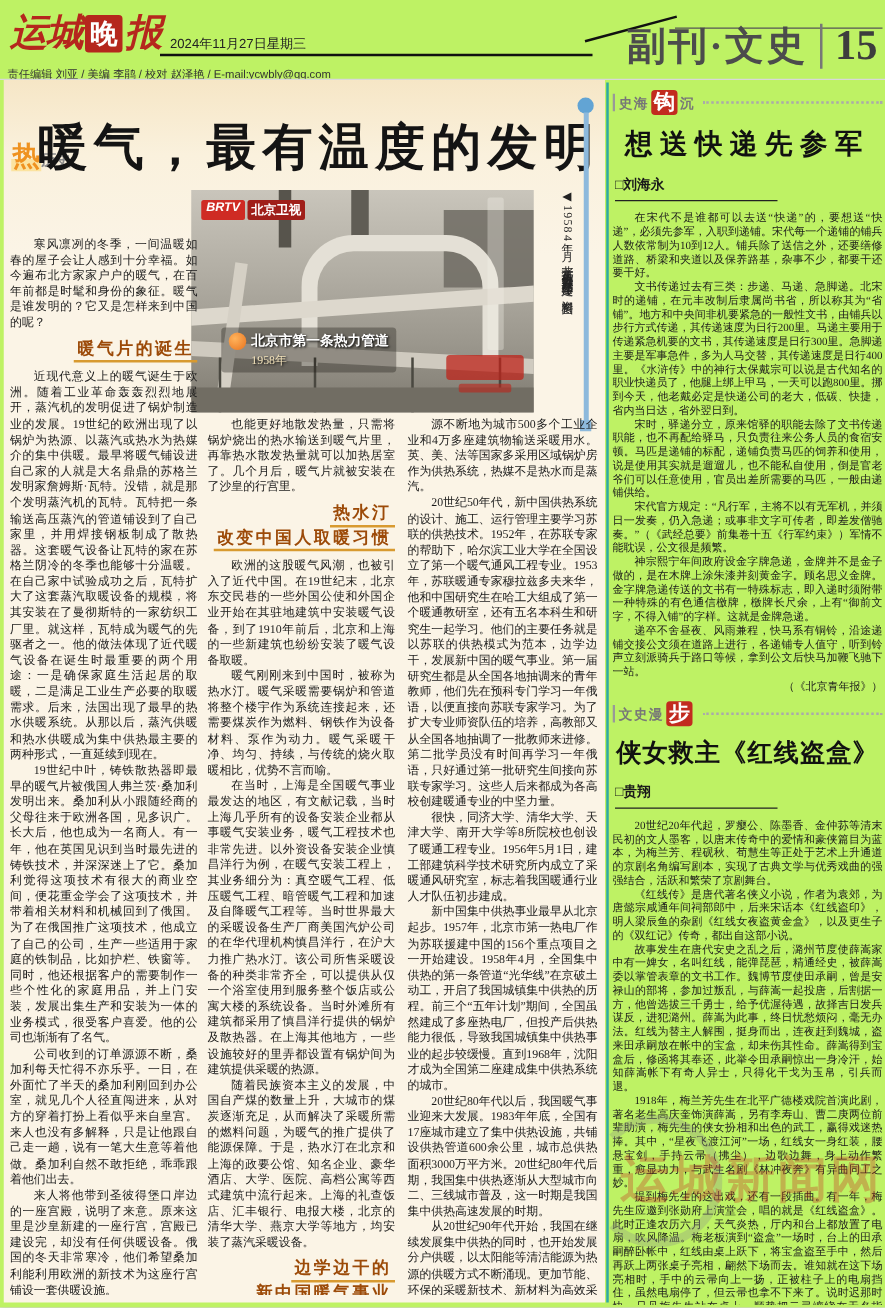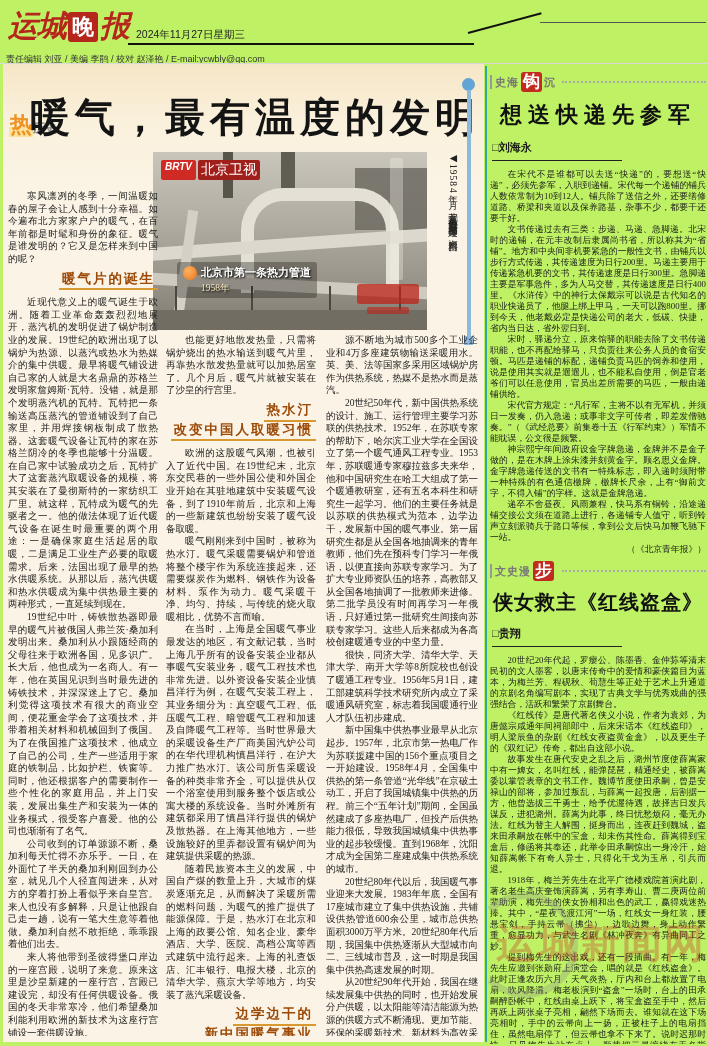--- a/index.html
+++ b/index.html
@@ -45,21 +45,21 @@
         border-bottom:none;border-radius:42px 42px 0 0;}
   .pipeh1{position:absolute;left:-12px;top:86px;width:300px;height:13px;background:#ddd8cd;
           border-radius:7px;transform:rotate(-4deg);}
   .pipeh2{position:absolute;left:-12px;top:128px;width:300px;height:12px;background:#cfcabf;
           border-radius:6px;transform:rotate(3deg);}
   .pipev{position:absolute;left:28px;top:58px;width:10px;height:104px;background:#d5d0c5;transform:rotate(8deg);}
   .ground{position:absolute;left:0;bottom:0;width:100%;height:20px;background:#716d63;}
   .post{position:absolute;bottom:0;width:2px;height:44px;background:#4a4840;}
   .brtv{position:absolute;left:8px;top:8px;display:flex;gap:2px;font-family:"Liberation Sans",sans-serif;}
   .brtv .b1{background:#cf2b24;color:#fff;font-weight:bold;font-size:10px;padding:1px 4px;border-radius:2px;font-style:italic;}
-  .brtv .b2{background:#a01f1a;color:#fff;font-size:14px;padding:1px 3px;border-radius:2px;}
+  .brtv .b2{background:#a01f1a;color:#fff;font-size:10px;padding:1px 3px;border-radius:2px;font-weight:bold;}
   .ovl{position:absolute;left:24px;top:110px;background:rgba(30,25,20,.35);padding:3px 6px;border-radius:3px;}
   .ovl .l1{display:flex;align-items:center;gap:4px;color:#fff;font-size:11px;font-weight:bold;
            text-shadow:1px 1px 2px #000;}
   .ovl .dotlogo{display:inline-block;width:14px;height:14px;border-radius:50%;
                 background:radial-gradient(circle at 35% 35%,#ffb35c,#e8731e);}
   .ovl .l2{color:#f3e3bb;font-size:9.5px;margin-top:2px;margin-left:18px;text-shadow:1px 1px 2px #000;}
   .stamp1{position:absolute;right:8px;bottom:26px;width:62px;height:20px;background:rgba(190,35,25,.75);border-radius:3px;}
   .stamp2{position:absolute;right:18px;bottom:16px;width:42px;height:7px;background:rgba(190,35,25,.6);border-radius:2px;}
   .substrip{position:absolute;right:24px;top:6px;width:13px;height:122px;background:rgba(243,240,232,.35);border-radius:2px;}
   .vcap{position:absolute;left:420px;top:88px;height:178px;width:38px;writing-mode:vertical-rl;
@@ -103,20 +103,24 @@
 
   <div class="logo">
     <span class="cal">运城</span>
     <span class="box">晚</span>
     <span class="cal">报</span>
   </div>
   <div class="hdate">2024年11月27日星期三</div>
   <div class="hline1"></div>
   <div class="hline2"></div>
   <div class="hline3"></div>
+  <div class="hsec">
+    <span class="sec">副刊·文史</span>
+    <span class="pg">15</span>
+  </div>
   <div class="credits">责任编辑 刘亚 / 美编 李鹃 / 校对 赵泽艳 / E-mail:ycwbly@qq.com</div>
   <div class="hdrrule"></div>
 
   <div class="panel">
     <div class="badge">
       <span class="hot">热</span><span class="hist">历史</span>
     </div>
     <div class="mtitle">暖气，最有温度的发明</div>
     <div class="bluedot"></div>
     <div class="blueline"></div>

